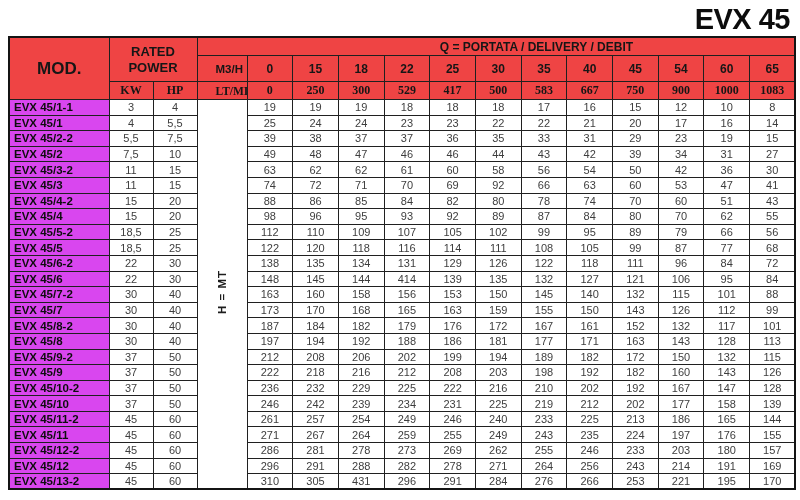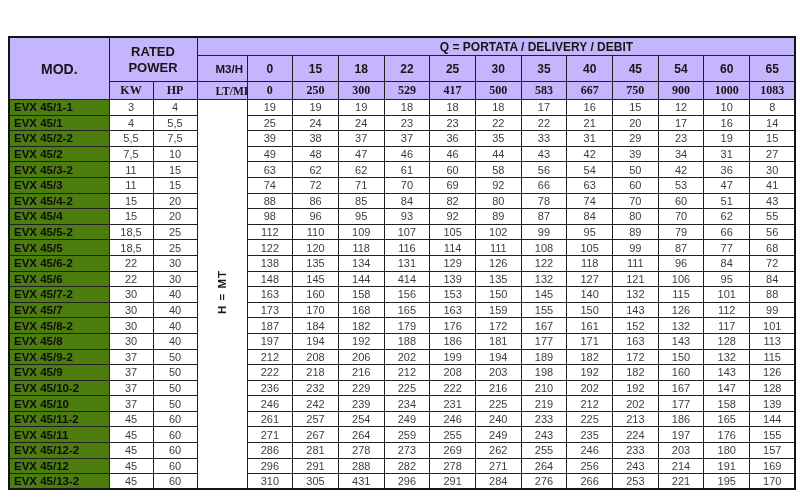--- a/index.html
+++ b/index.html
@@ -1,38 +1,39 @@
 <!DOCTYPE html>
 <html><head>
 <meta charset="utf-8">
 <style>
   html,body{margin:0;padding:0;background:#ffffff;}
   body{width:800px;height:500px;font-family:"Liberation Sans",sans-serif;-webkit-font-smoothing:antialiased;}
   .page{position:relative;width:800px;height:500px;background:#fff;overflow:hidden;}
   .title{position:absolute;top:3px;right:10px;font-size:29px;font-weight:bold;color:#0c0c0c;letter-spacing:-0.5px;}
   table.spec{position:absolute;left:8px;top:36px;width:787px;height:452px;border-collapse:collapse;table-layout:fixed;border:2.5px solid #141414;}
   th,td{border:1.5px solid #202020;padding:0;margin:0;overflow:hidden;white-space:nowrap;vertical-align:middle;}
-  thead th{background:#c4b5fd;color:#161616;font-weight:bold;}
-  .mod-h{font-size:14px;}
+  thead th{background:#ef4444;color:#161616;font-weight:bold;}
+  .mod-h{font-size:17px;}
   .rp-h{font-size:13px;line-height:1.2;white-space:normal;text-align:center;}
   .q-h{font-size:12px;text-align:center;text-indent:46px;height:17px;padding-left:35px;}
   .rowlabel{font-size:11.5px;text-align:left;padding-left:18px;}
   .qval{font-size:12px;text-align:center;}
   tr.m3h-r{height:26px;}
   tr.lt-r{height:18px;font-family:Liberation Serif, serif;}
   tbody tr{height:15.6px;}
-  td.model{font-size:11.5px;font-weight:bold;color:#0d0d0d;text-align:left;padding-left:4px;background:#4d7c0f;}
+  td.model{font-size:11.5px;font-weight:bold;color:#0d0d0d;text-align:left;padding-left:4px;background:#d946ef;}
   td.num{font-size:11px;color:#3d3d3d;text-align:center;background:#fff;}
   td.hmt{background:#fff;text-align:center;}
   .vert{display:inline-block;writing-mode:vertical-rl;transform:rotate(180deg);font-weight:bold;font-size:11.5px;letter-spacing:1px;color:#1d1d1d;}
 </style>
 </head>
 <body>
 
 <div class="page">
+  <div class="title">EVX 45</div>
 
   <table class="spec">
     <colgroup>
       <col style="width:100px">
         <col style="width:44px">
         <col style="width:44px">
         <col style="width:50px">
       <col span="12" style="width:45.7px">
     </colgroup>
     <thead>

